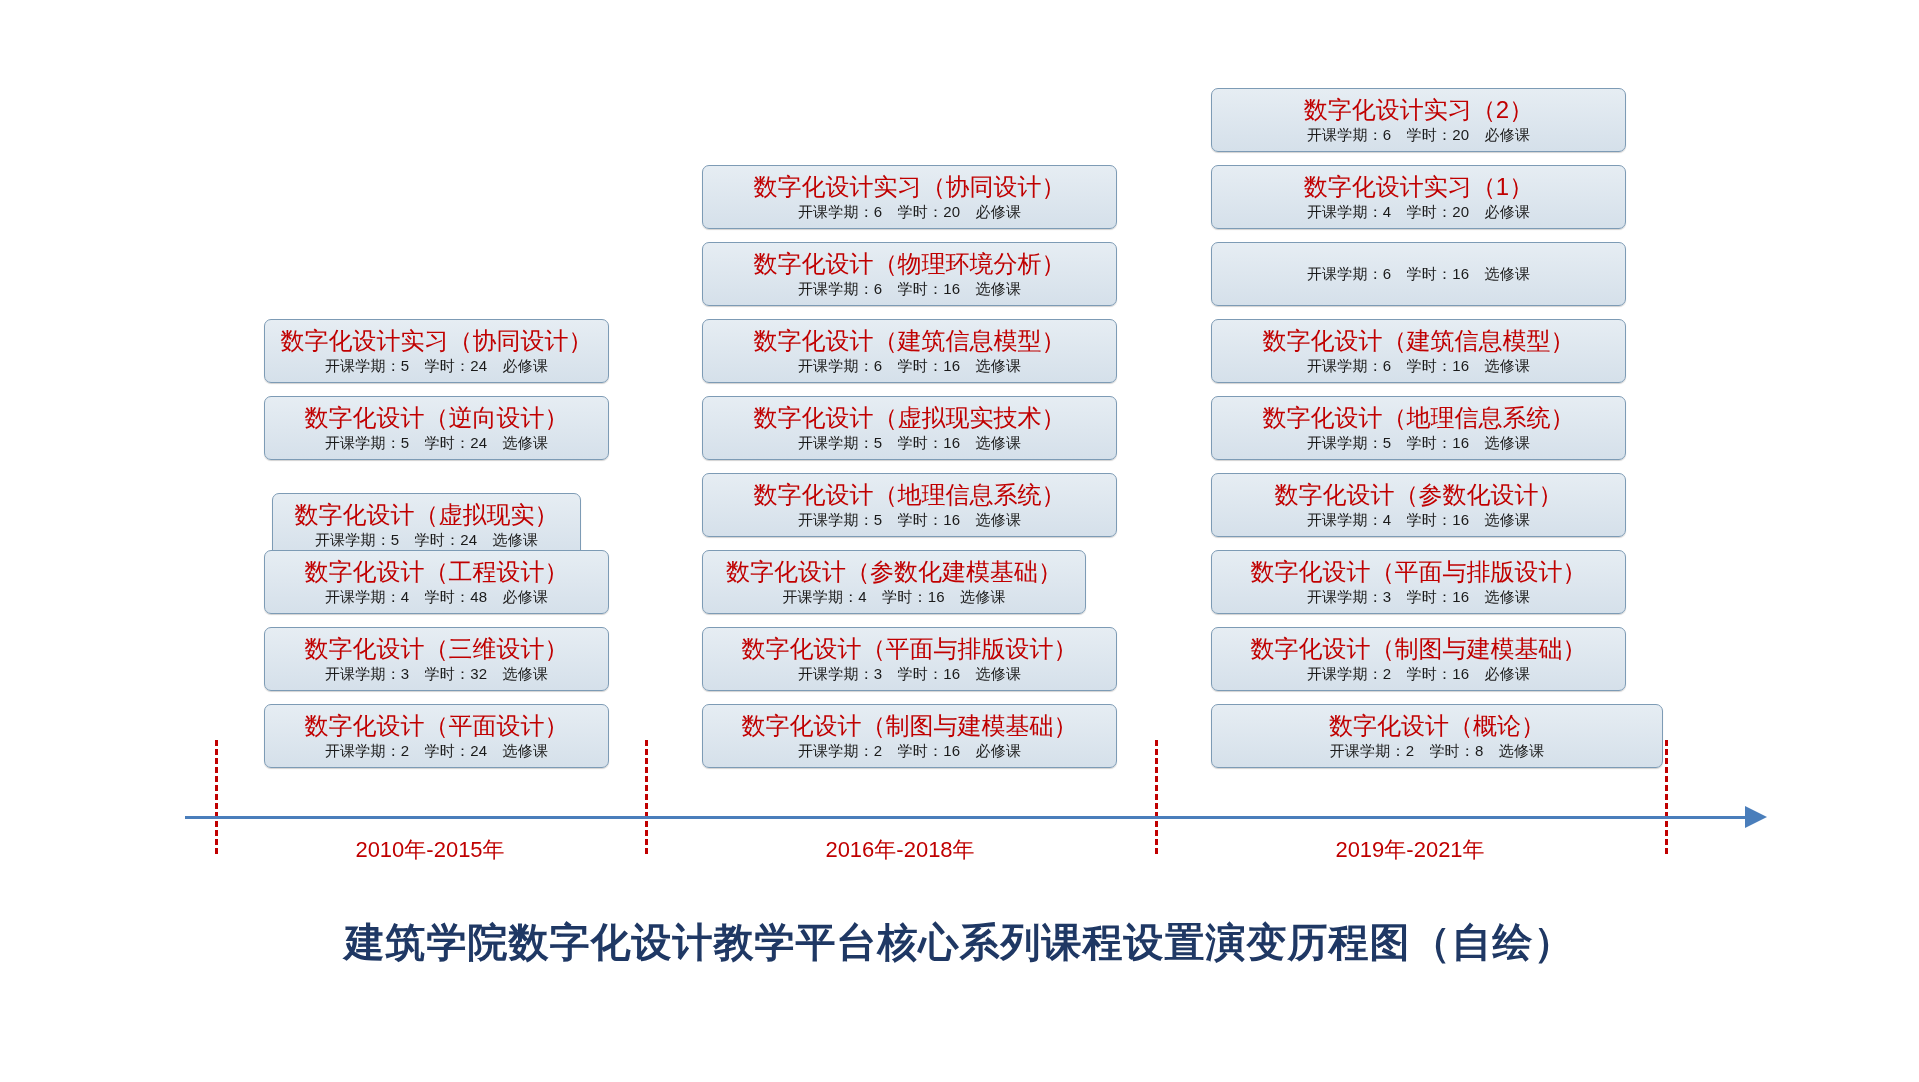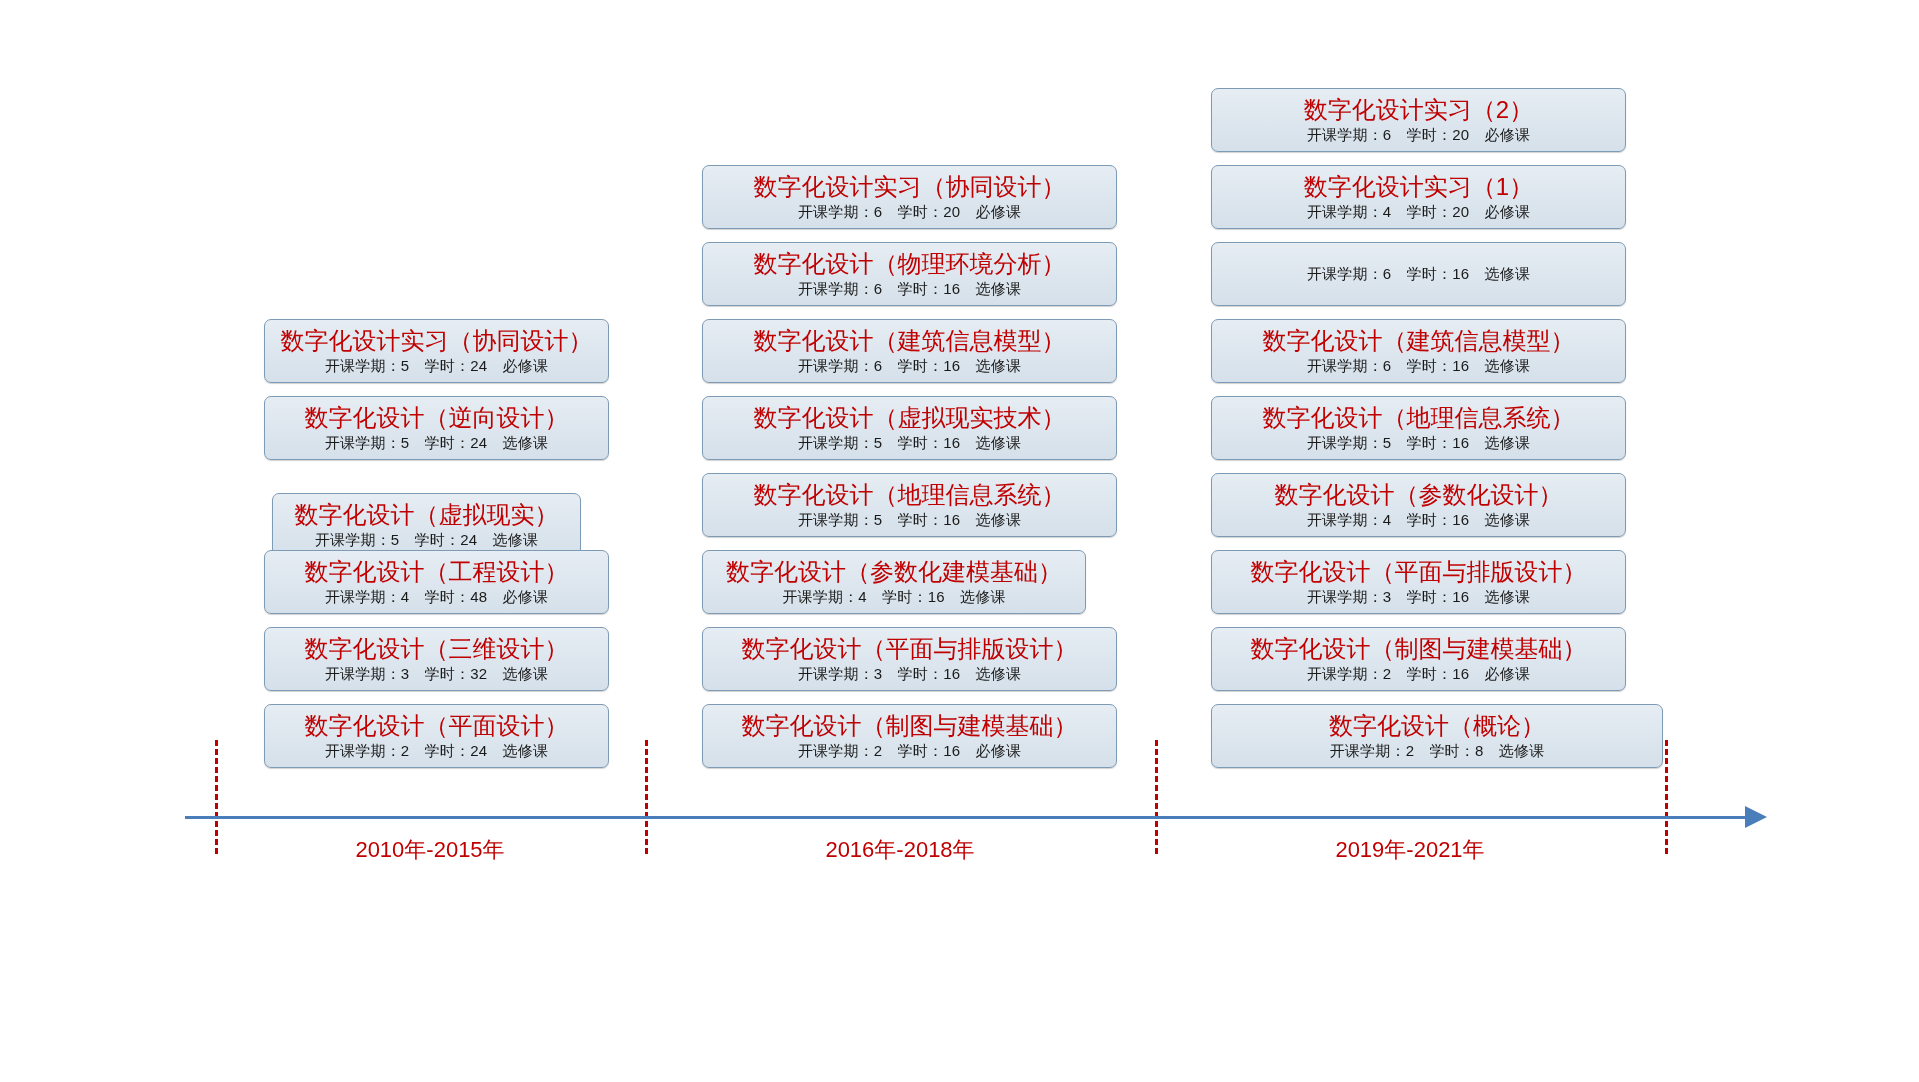--- a/index.html
+++ b/index.html
@@ -208,14 +208,15 @@
 
   <div id="axis-line"></div>
   <div id="axis-arrow"></div>
 
   <div id="eras-layer">
       <div class="era-label" style="left: 215px; width: 430px;">2010年-2015年</div>
       <div class="era-label" style="left: 645px; width: 510px;">2016年-2018年</div>
       <div class="era-label" style="left: 1155px; width: 510px;">2019年-2021年</div>
     </div>
 
+  <div id="caption">建筑学院数字化设计教学平台核心系列课程设置演变历程图（自绘）</div>
 
 </div>
 
 </body></html>

